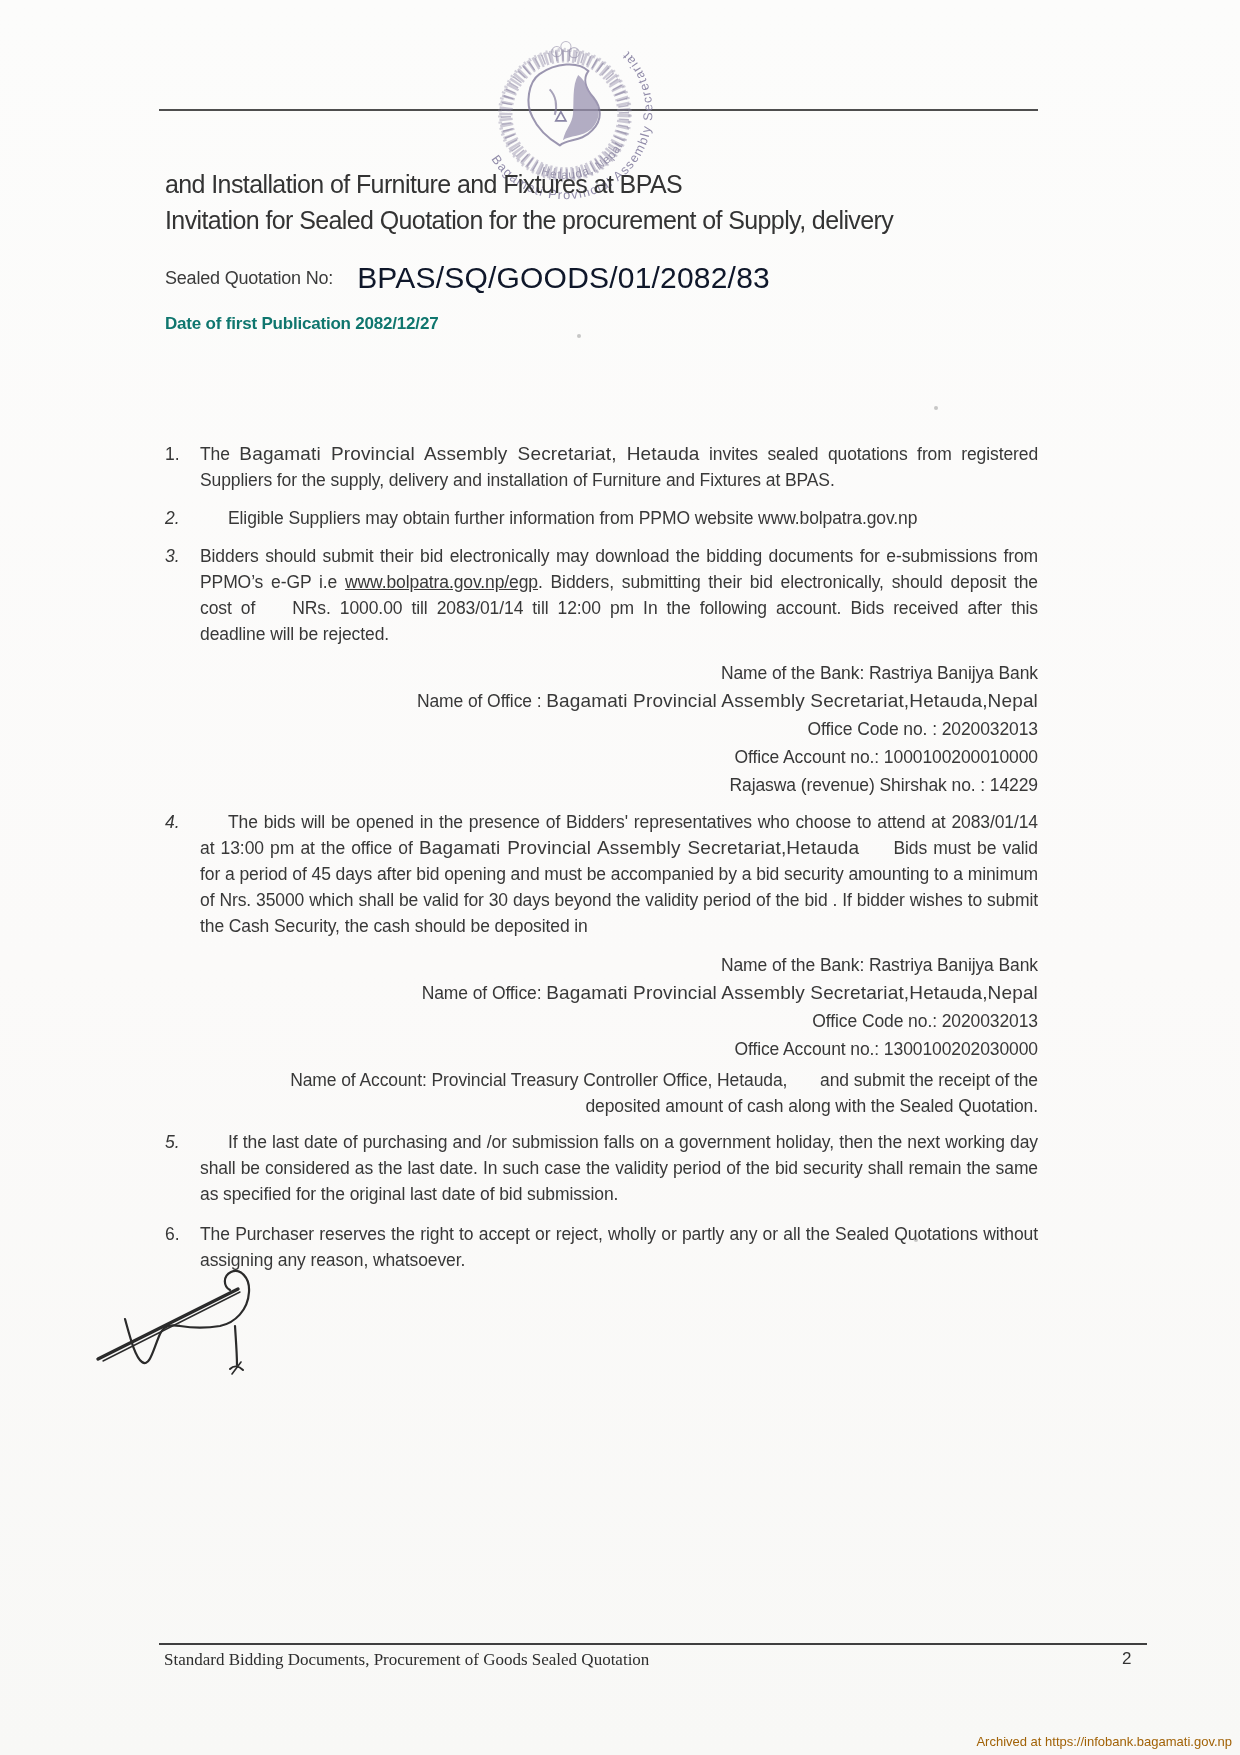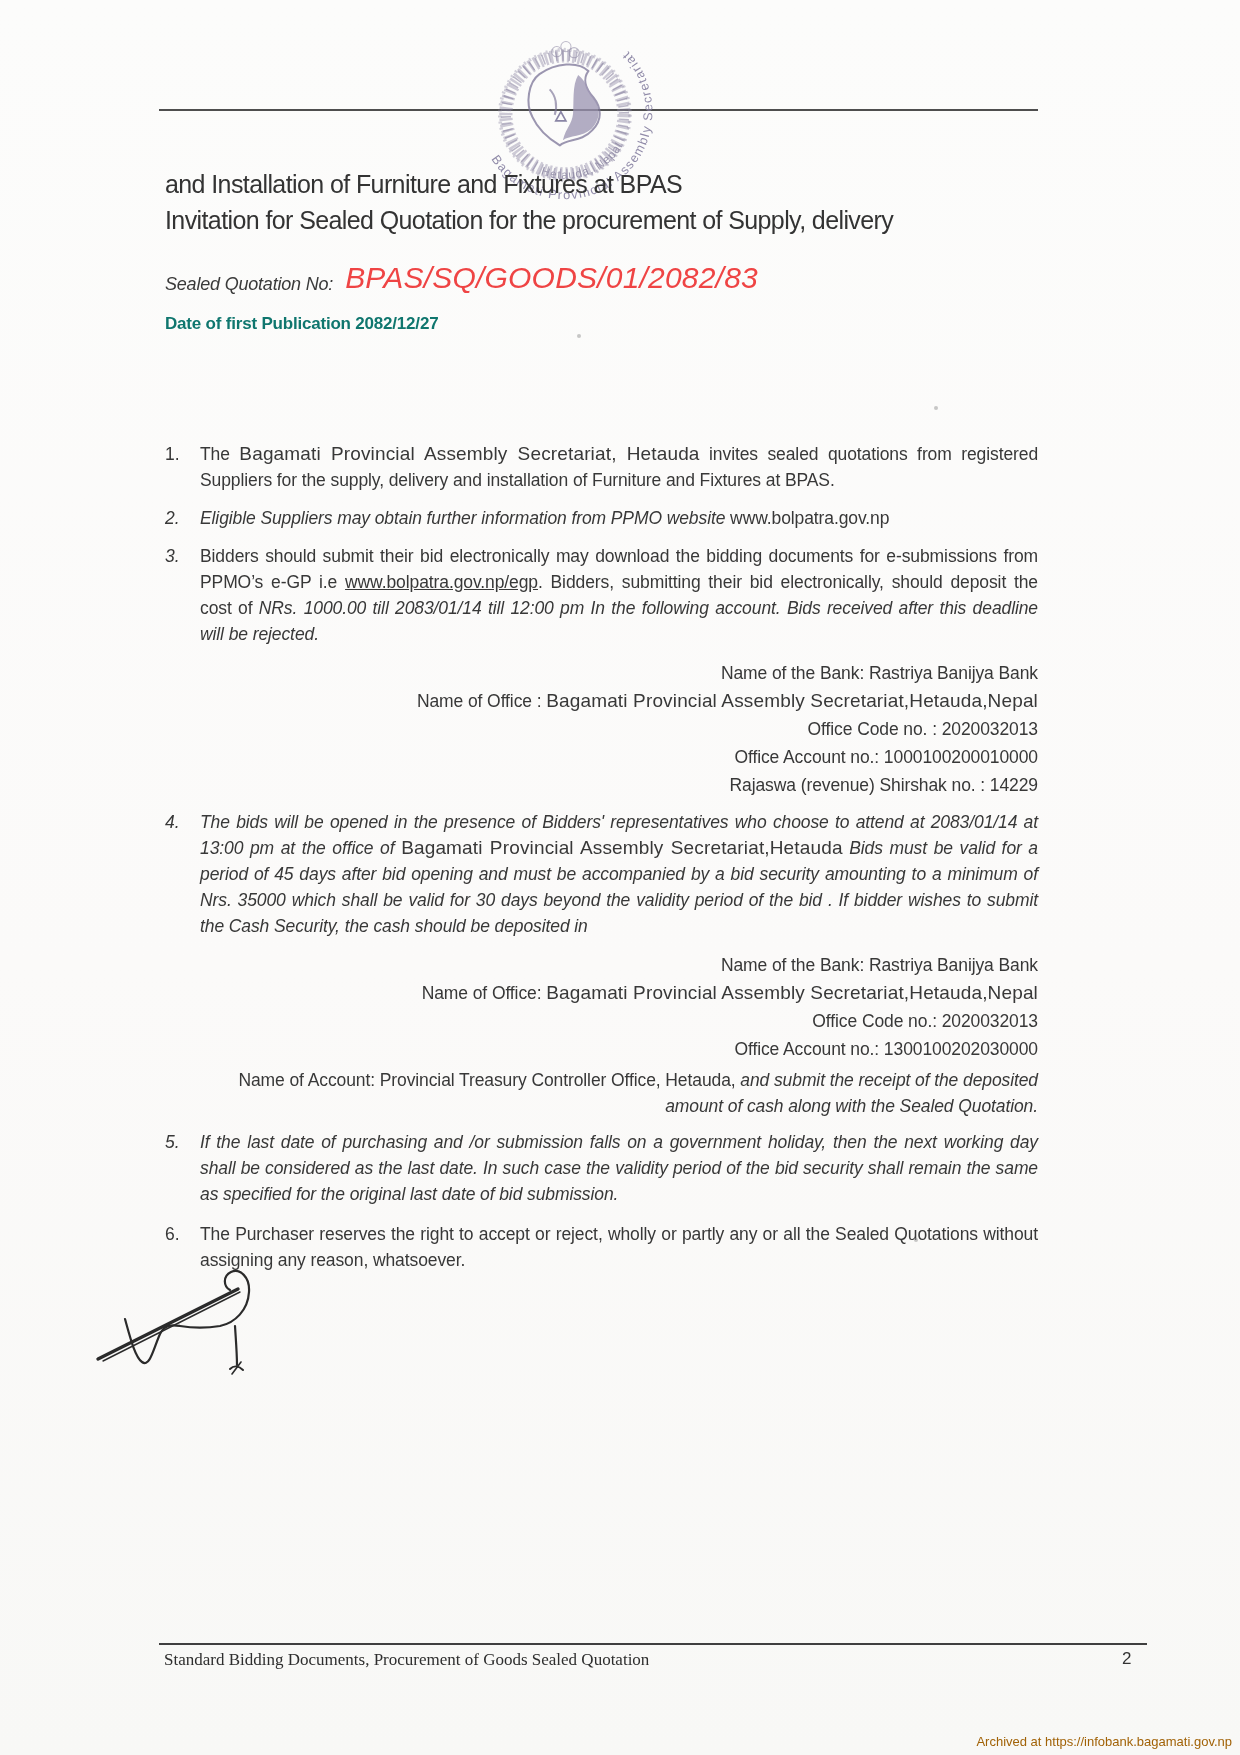--- a/index.html
+++ b/index.html
@@ -5,31 +5,31 @@
   html,body{margin:0;padding:0;}
   body{
     width:1240px;height:1755px;position:relative;overflow:hidden;
     background:linear-gradient(180deg,#fcfcfb 0%,#fbfaf9 55%,#f8f8f6 100%);
     font-family:"Liberation Sans","DejaVu Sans",sans-serif;
     color:#383838;
   }
   .rule-top{position:absolute;left:159px;top:109px;width:879px;height:2px;background:#4e4e4e;}
   .stamp{position:absolute;left:458px;top:16px;width:224px;height:218px;opacity:.95;}
   .title{position:absolute;left:165px;top:166px;width:920px;font-size:25px;line-height:36px;letter-spacing:-0.6px;color:#333;}
-  .quote-line{position:absolute;left:165px;top:261px;display:flex;align-items:flex-end;gap:12px;font-style:italic;}
+  .quote-line{position:absolute;left:165px;top:261px;display:flex;align-items:center;gap:24px;}
   .q-label{font-size:18px;letter-spacing:-0.2px;color:#3a3a3a;}
-  .q-value{font-size:30px;letter-spacing:0.2px;color:#ef4444;}
+  .q-value{font-size:30px;letter-spacing:0.2px;color:#0f172a;}
   .pub{position:absolute;left:165px;top:314px;font-size:17px;font-weight:700;letter-spacing:-0.2px;color:#0f766e;}
 
   .list{position:absolute;left:165px;top:441px;width:873px;font-size:17.5px;line-height:26px;letter-spacing:-0.1px;}
   .item{display:flex;margin-bottom:12px;}
   .item .num{flex:0 0 35px;}
   .num.i{font-style:italic;}
   .item .body{flex:1;text-align:justify;}
-  .seg.i{font-style:italic;}
+  .seg.i{margin-left:28px;}
   .seg.u{text-decoration:underline;}
   .seg.lg{font-size:19px;letter-spacing:0.15px;}
 
   .bank{margin:0 0 10px 63px;line-height:28px;text-align:right;}
   .bline{white-space:normal;}
   .bline.hang{margin-top:4px;margin-left:-20px;text-indent:20px;line-height:26px;}
 
   .sig{position:absolute;left:80px;top:1262px;width:190px;height:130px;}
 
   .footer-rule{position:absolute;left:159px;top:1643px;width:988px;height:2px;background:#3f3f3f;}

